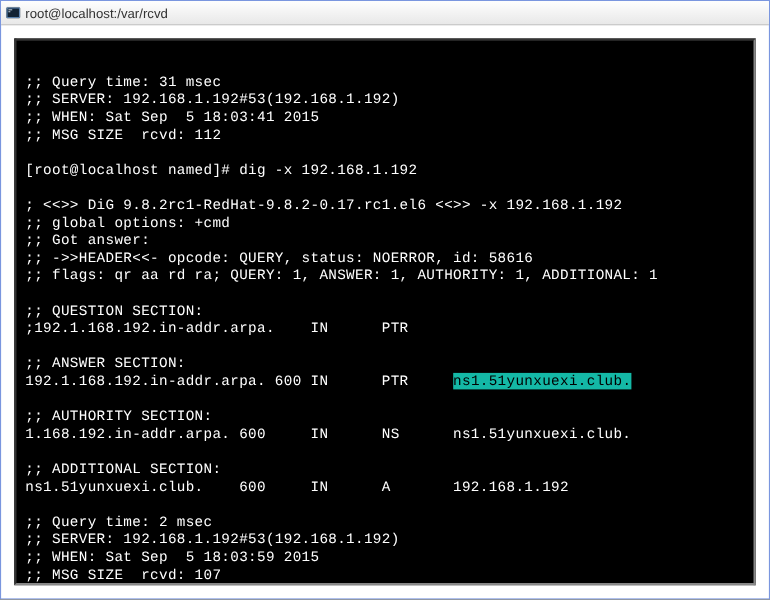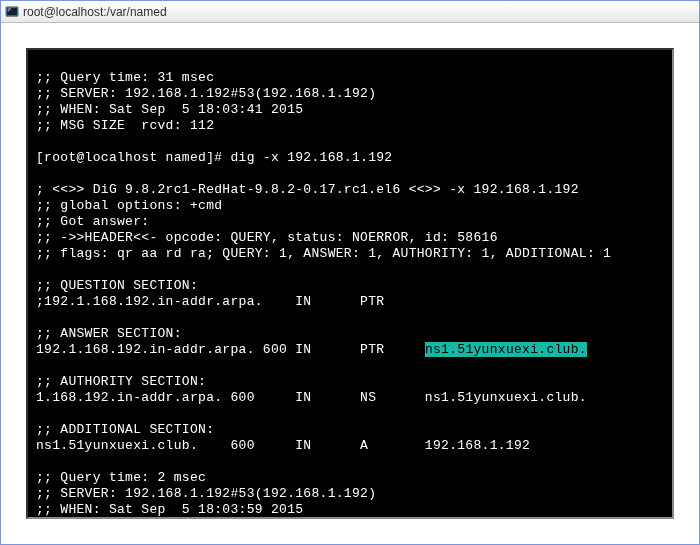--- a/index.html
+++ b/index.html
@@ -36,22 +36,22 @@
     margin-right: 4px;
     display: inline-flex;
     align-items: center;
     justify-content: center;
   }
   .titlebar .icon svg { width: 14px; height: 14px; }
   .terminal {
     flex: 1;
     background: #000;
     color: #fff;
-    padding: 4px 8px 6px 8px;
-    margin: 25px;
+    padding: 14px 8px 6px 8px;
+    margin: 12px;
     border: 2px inset #888;
     white-space: pre;
     overflow: hidden;
     line-height: 16px;
     letter-spacing: 0.3px;
   }
   .terminal .line { display: block; min-height: 16px; }
   .highlight {
     background: #14b8a6;
     color: #000;
@@ -63,17 +63,17 @@
 <div class="window">
   <div class="titlebar">
     <span class="icon">
       <svg viewBox="0 0 16 16">
         <rect x="1" y="2" width="14" height="11" rx="1" fill="#6ea0d8" stroke="#345" stroke-width="0.6"></rect>
         <rect x="2" y="3" width="12" height="9" fill="#123"></rect>
         <rect x="3" y="4" width="4" height="1" fill="#cde"></rect>
         <rect x="3" y="6" width="2" height="1" fill="#cde"></rect>
       </svg>
     </span>
-    <span>root@localhost:/var/named</span>
+    <span>root@localhost:/var/rcvd</span>
   </div>
 
   <div class="terminal" id="terminal-body"><span class="line"></span><span class="line">;; Query time: 31 msec</span><span class="line">;; SERVER: 192.168.1.192#53(192.168.1.192)</span><span class="line">;; WHEN: Sat Sep  5 18:03:41 2015</span><span class="line">;; MSG SIZE  rcvd: 112</span><span class="line"></span><span class="line">[root@localhost named]# dig -x 192.168.1.192</span><span class="line"></span><span class="line">; &lt;&lt;&gt;&gt; DiG 9.8.2rc1-RedHat-9.8.2-0.17.rc1.el6 &lt;&lt;&gt;&gt; -x 192.168.1.192</span><span class="line">;; global options: +cmd</span><span class="line">;; Got answer:</span><span class="line">;; -&gt;&gt;HEADER&lt;&lt;- opcode: QUERY, status: NOERROR, id: 58616</span><span class="line">;; flags: qr aa rd ra; QUERY: 1, ANSWER: 1, AUTHORITY: 1, ADDITIONAL: 1</span><span class="line"></span><span class="line">;; QUESTION SECTION:</span><span class="line">;192.1.168.192.in-addr.arpa.    IN      PTR</span><span class="line"></span><span class="line">;; ANSWER SECTION:</span><span class="line">192.1.168.192.in-addr.arpa. 600 IN      PTR     <span class="highlight">ns1.51yunxuexi.club.</span></span><span class="line"></span><span class="line">;; AUTHORITY SECTION:</span><span class="line">1.168.192.in-addr.arpa. 600     IN      NS      ns1.51yunxuexi.club.</span><span class="line"></span><span class="line">;; ADDITIONAL SECTION:</span><span class="line">ns1.51yunxuexi.club.    600     IN      A       192.168.1.192</span><span class="line"></span><span class="line">;; Query time: 2 msec</span><span class="line">;; SERVER: 192.168.1.192#53(192.168.1.192)</span><span class="line">;; WHEN: Sat Sep  5 18:03:59 2015</span><span class="line">;; MSG SIZE  rcvd: 107</span><span class="line"></span><span class="line">[root@localhost named]# </span></div>
 </div>
 
 </body></html>

